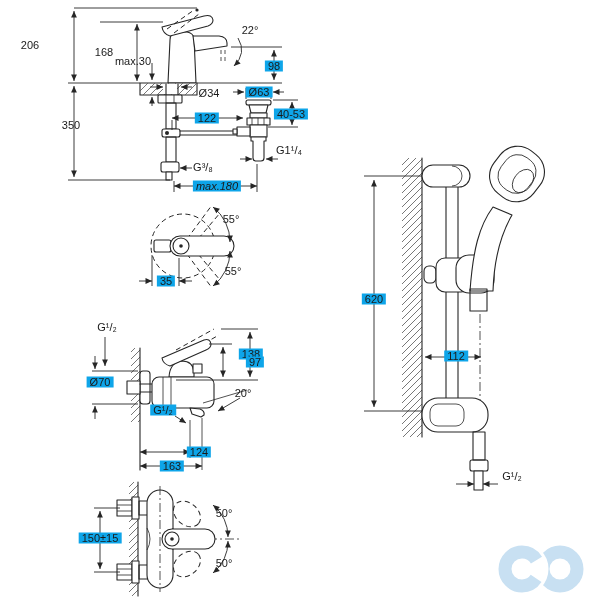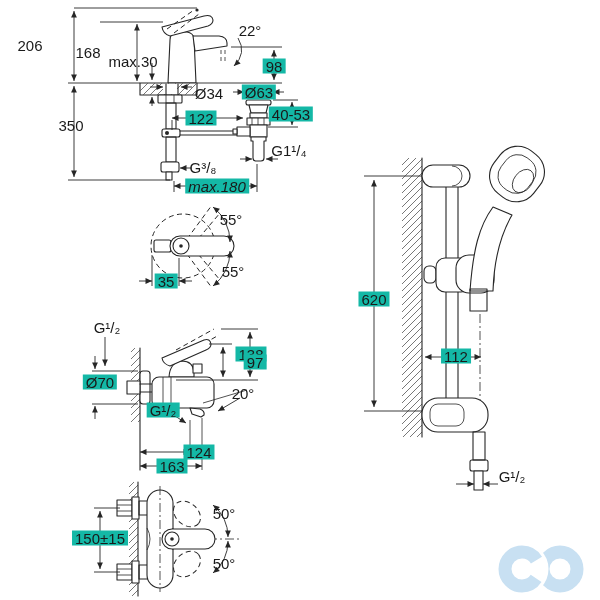--- a/index.html
+++ b/index.html
@@ -7,23 +7,23 @@
   .stage { position:relative; width:600px; height:600px; background:#ffffff;
            font-family:"Liberation Sans", sans-serif; overflow:hidden; }
   svg.draw { position:absolute; left:0; top:0; }
   .s  { fill:none; stroke:var(--line); stroke-width:1.1; stroke-linecap:round; stroke-linejoin:round; }
   .sf { fill:#ffffff; stroke:var(--line); stroke-width:1.1; stroke-linejoin:round; }
   .thin { fill:none; stroke:var(--line); stroke-width:0.8; }
   .dim  { fill:none; stroke:var(--line); stroke-width:0.9; }
   .dash { fill:none; stroke:var(--line); stroke-width:1; stroke-dasharray:5 3.5; }
   .cl   { fill:none; stroke:var(--line); stroke-width:0.8; stroke-dasharray:9 3 2 3; }
   .ahf  { fill:var(--line); stroke:none; }
-  .lbl { position:absolute; transform:translate(-50%,-50%); font-size:15px; line-height:1;
+  .lbl { position:absolute; transform:translate(-50%,-50%); font-size:11px; line-height:1;
          color:var(--ink); white-space:nowrap; }
-  .lbl.bg { background:#14b8a6; padding:0 3px; }
+  .lbl.bg { background:#0ea5e9; padding:0 3px; }
   .logo-ring { fill:none; }
 </style>
 </head>
 <body style="background: rgb(255, 255, 255);">
 
 <div class="stage">
 
 <svg class="draw" width="600" height="600" viewBox="0 0 600 600">
   <defs>
     <marker id="ah" viewBox="0 0 9 10" refX="9" refY="5" markerWidth="8" markerHeight="8" orient="auto-start-reverse">
@@ -206,29 +206,29 @@
   </g>
 
   <g>
     <circle class="logo-ring" cx="560" cy="569" r="17" stroke="var(--logo)" stroke-width="13"></circle>
     <circle class="logo-ring" cx="522" cy="569" r="17" stroke="#ffffff" stroke-width="19"></circle>
     <circle class="logo-ring" cx="522" cy="569" r="17" stroke="var(--logo)" stroke-width="13" stroke-dasharray="86.8 20" stroke-dashoffset="-10"></circle>
   </g>
 </svg>
 
 <span class="lbl" style="left:30px; top:45px;">206</span>
-<span class="lbl" style="left:88px; top:52px;">168</span>
+<span class="lbl" style="left:104px; top:52px;">168</span>
 <span class="lbl" style="left:133px; top:61px;">max.30</span>
 <span class="lbl" style="left:250px; top:30px;">22°</span>
 <span class="lbl bg" style="left:274px; top:66px;">98</span>
 <span class="lbl" style="left:209px; top:93px;">Ø34</span>
 <span class="lbl bg" style="left:259px; top:92px;">Ø63</span>
 <span class="lbl bg" style="left:291px; top:114px;">40-53</span>
 <span class="lbl" style="left:71px; top:125px;text-align:right;">350</span>
-<span class="lbl bg" style="left:201px; top:118px;">122</span>
+<span class="lbl bg" style="left:207px; top:118px;">122</span>
 <span class="lbl" style="left:289px; top:150px;">G1¹/₄</span>
 <span class="lbl" style="left:203px; top:167px;">G³/₈</span>
 <span class="lbl bg" style="left:217px; top:186px;font-style:italic;">max.180</span>
 
 <span class="lbl" style="left:231px; top:219px;">55°</span>
 <span class="lbl" style="left:233px; top:271px;">55°</span>
 <span class="lbl bg" style="left:166px; top:281px;">35</span>
 
 <span class="lbl" style="left:107px; top:327px;">G¹/₂</span>
 <span class="lbl bg" style="left:251px; top:354px;">138</span>

